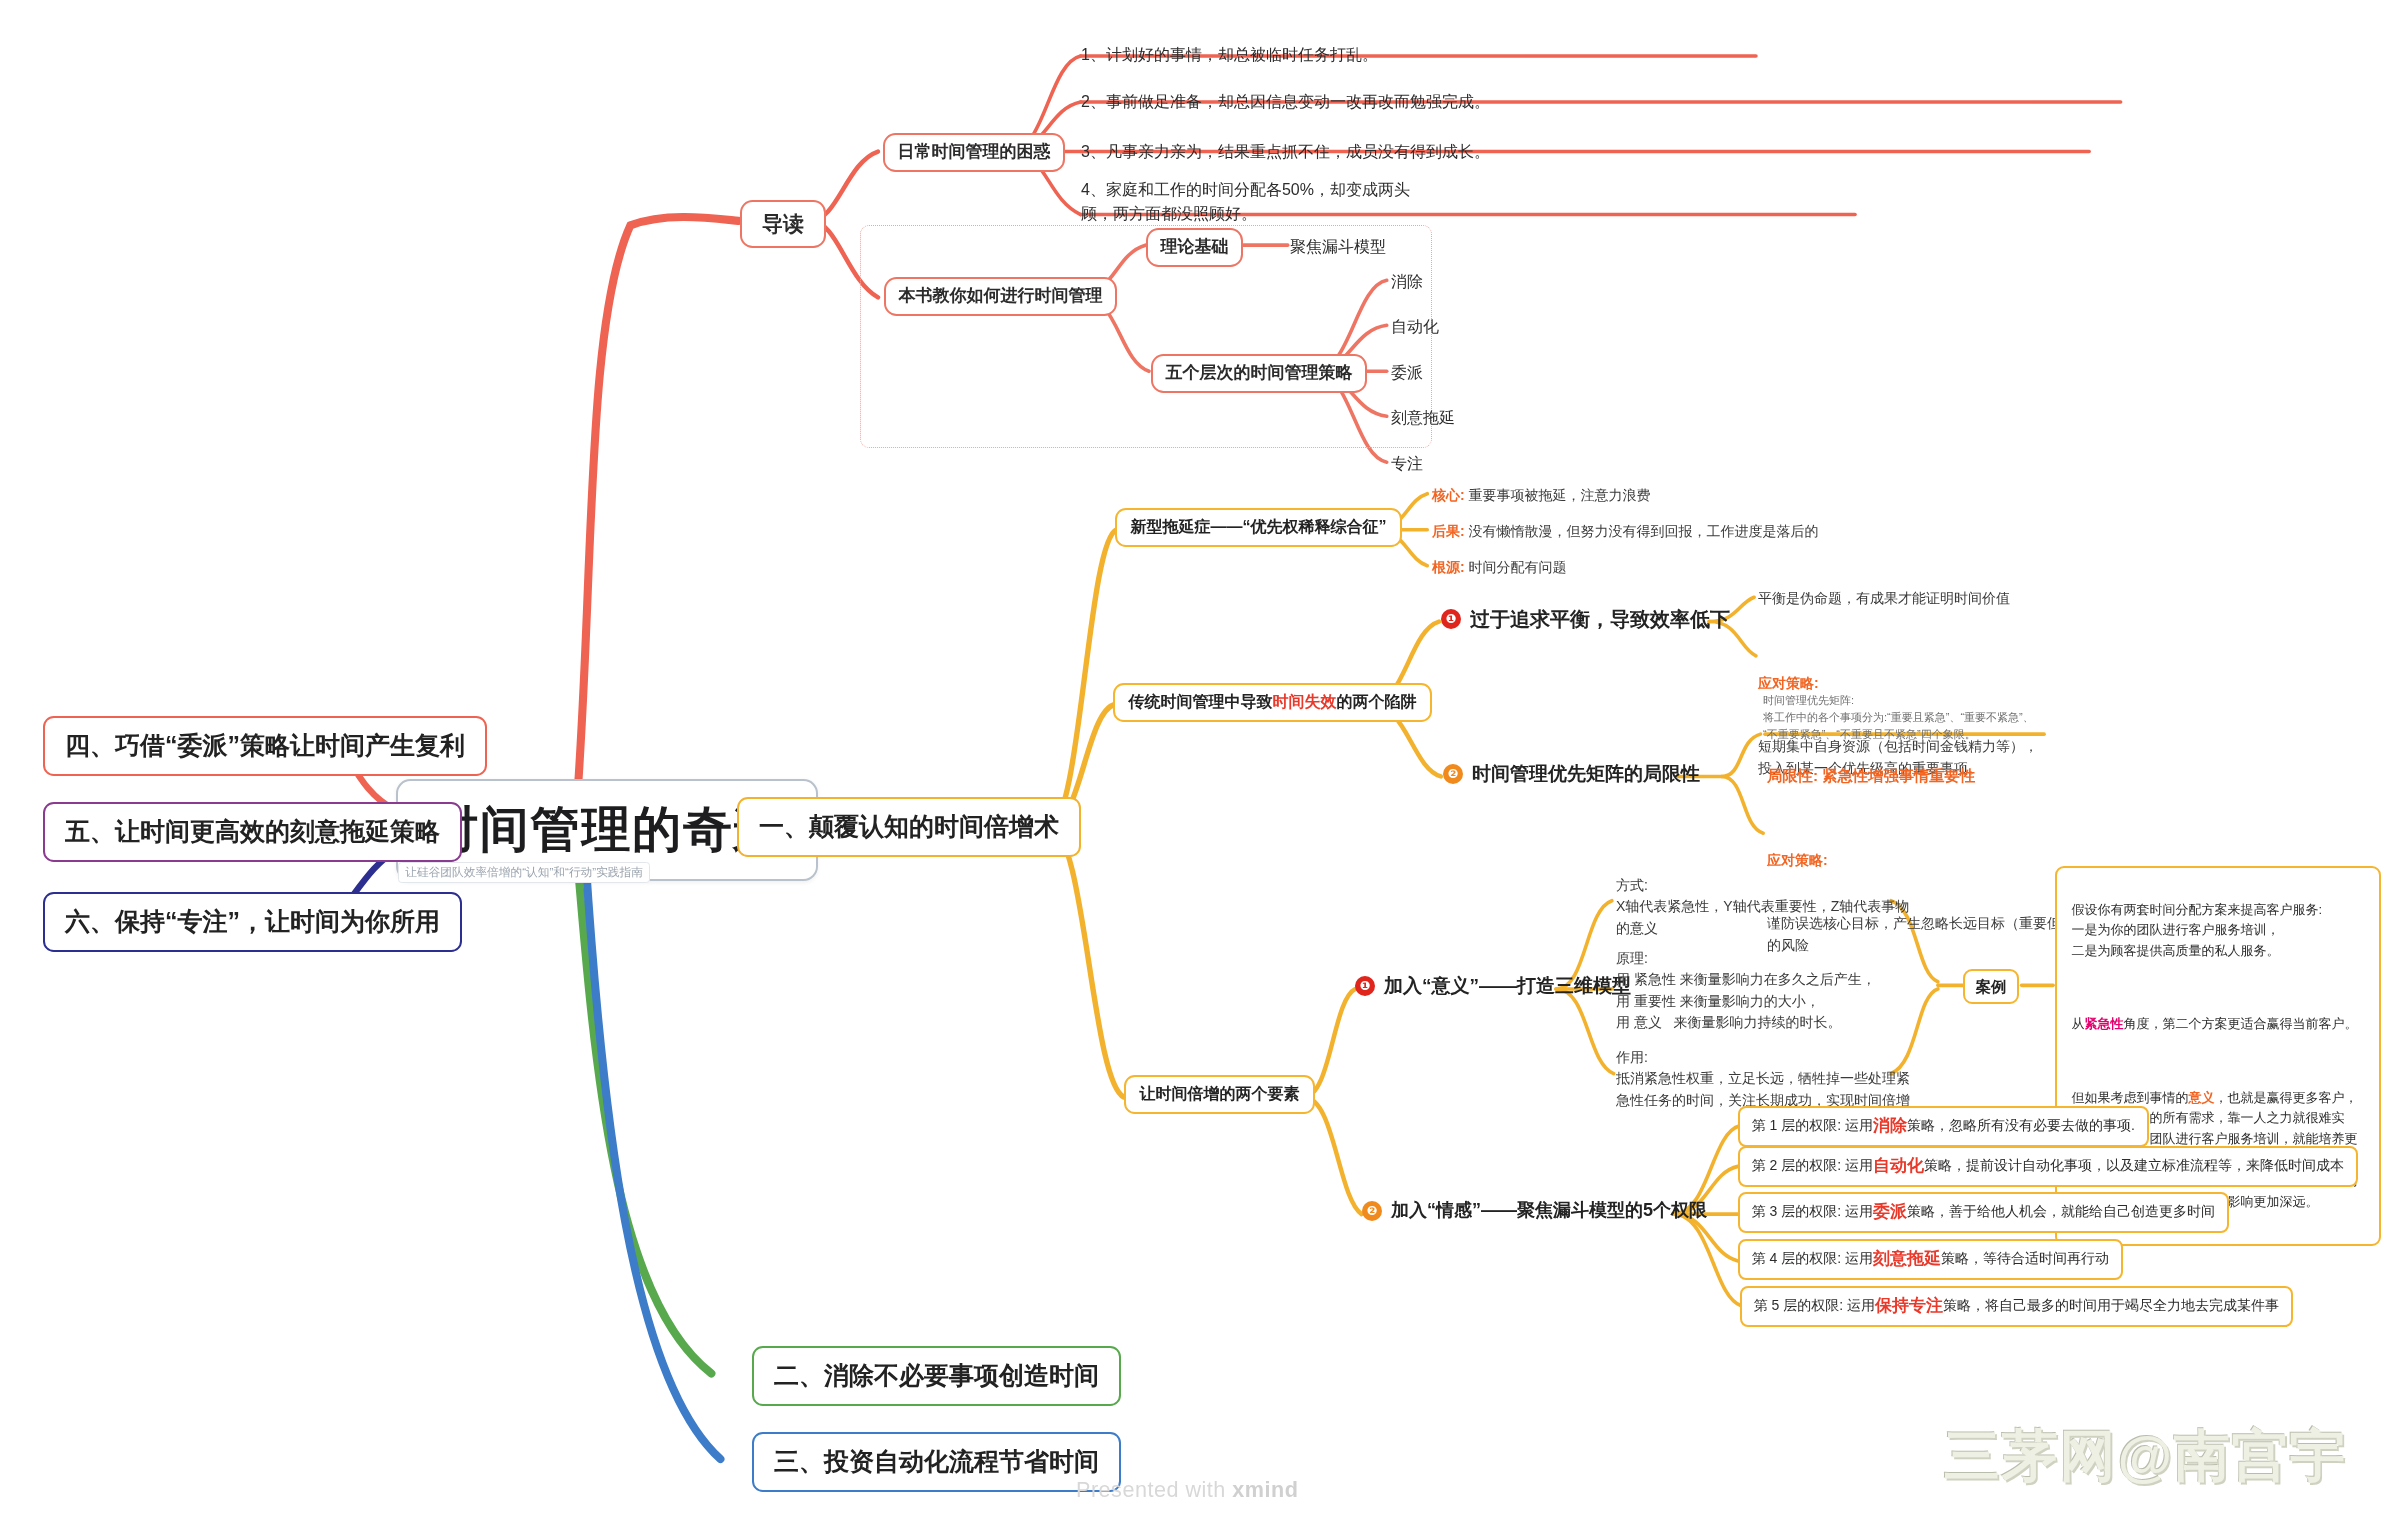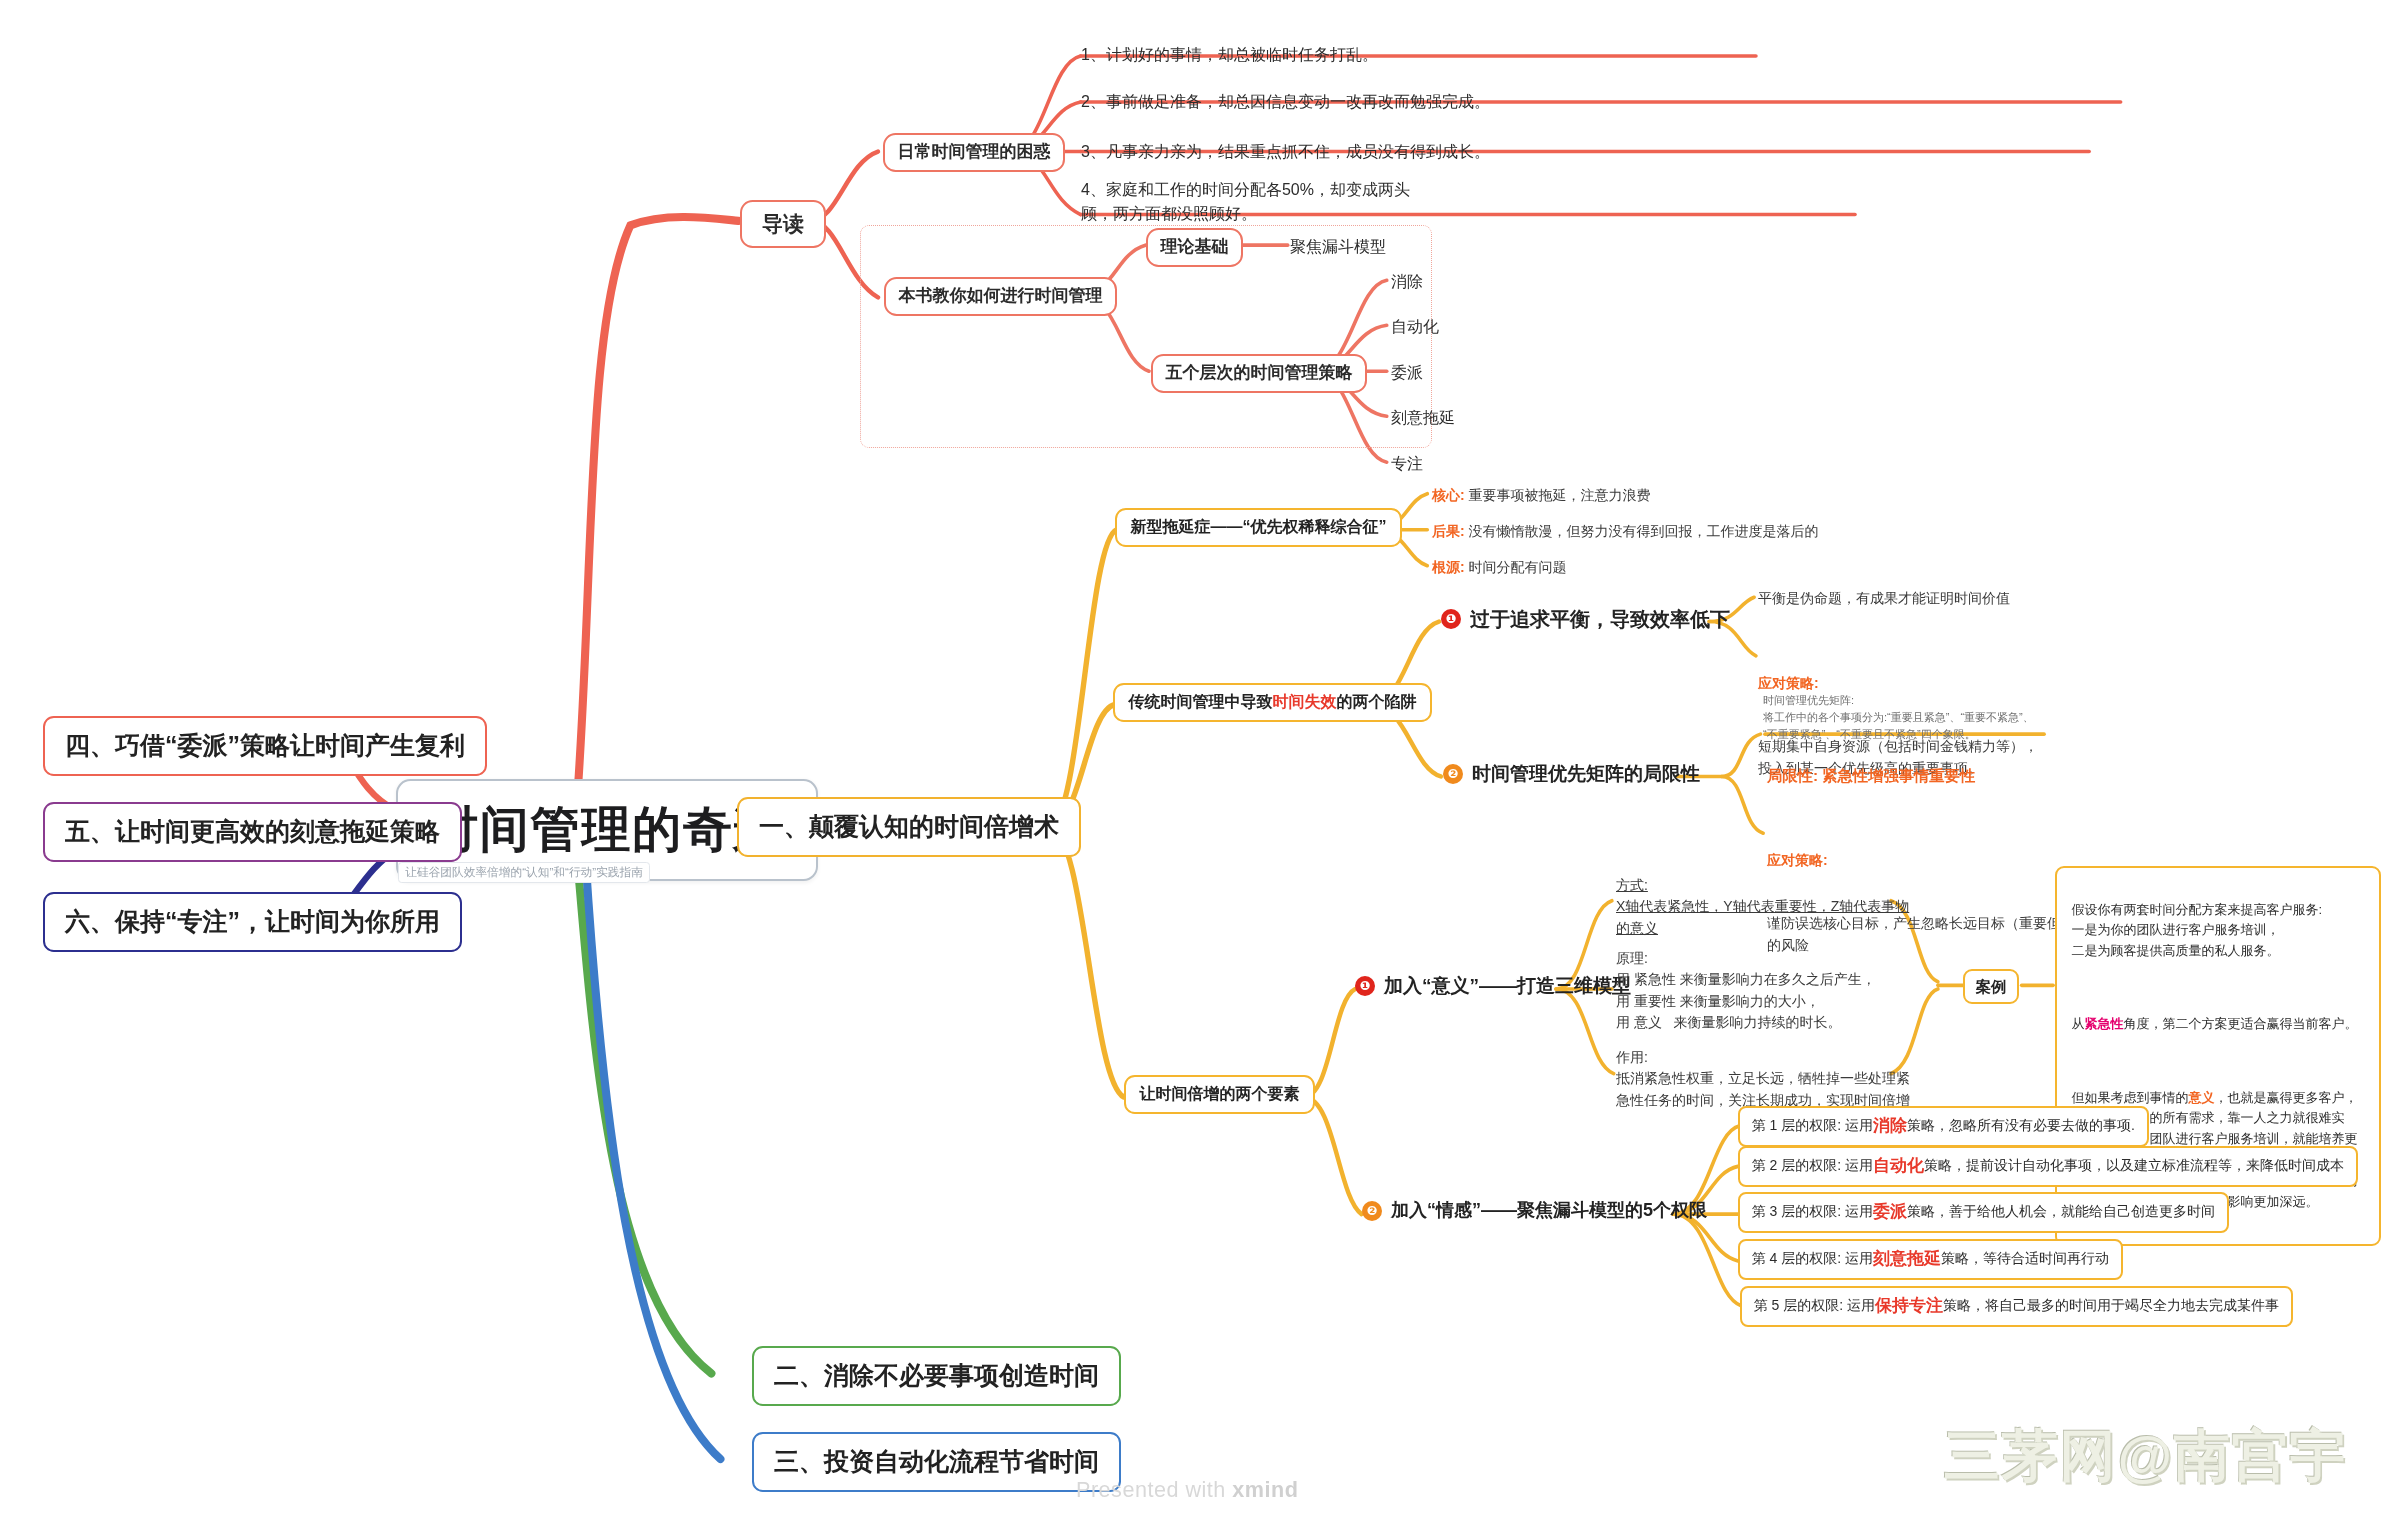--- a/index.html
+++ b/index.html
@@ -412,21 +412,21 @@
   </div>
 
   <div class="node sec-amber" style="left:1124px; top:1075px;">
     <span>让时间倍增的两个要素</span>
   </div>
 
   <div class="node leaf-md" style="left:1355px; top:973px; font-size:19px;">
     <span class="numdot red">❶</span><span>加入“</span><span class="b">意义</span><span>”——打造三维模型</span>
   </div>
 
-  <div class="node leaf-sm" style="left:1616px; top:875px;text-decoration:underline;">
+  <div class="node leaf-sm" style="left:1616px; top:875px;">
     <span>方式:
 X轴代表紧急性，Y轴代表重要性，Z轴代表事物
 的意义</span>
   </div>
   <div class="node leaf-sm" style="left:1616px; top:948px;">
     <span>原理:
 用 紧急性 来衡量影响力在多久之后产生，
 用 重要性 来衡量影响力的大小，
 用 意义   来衡量影响力持续的时长。</span>
   </div>

